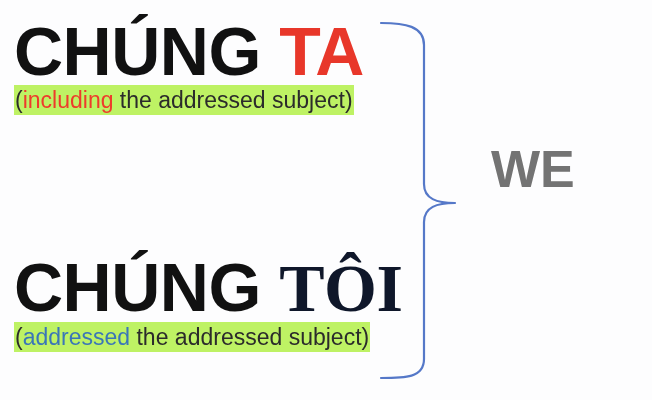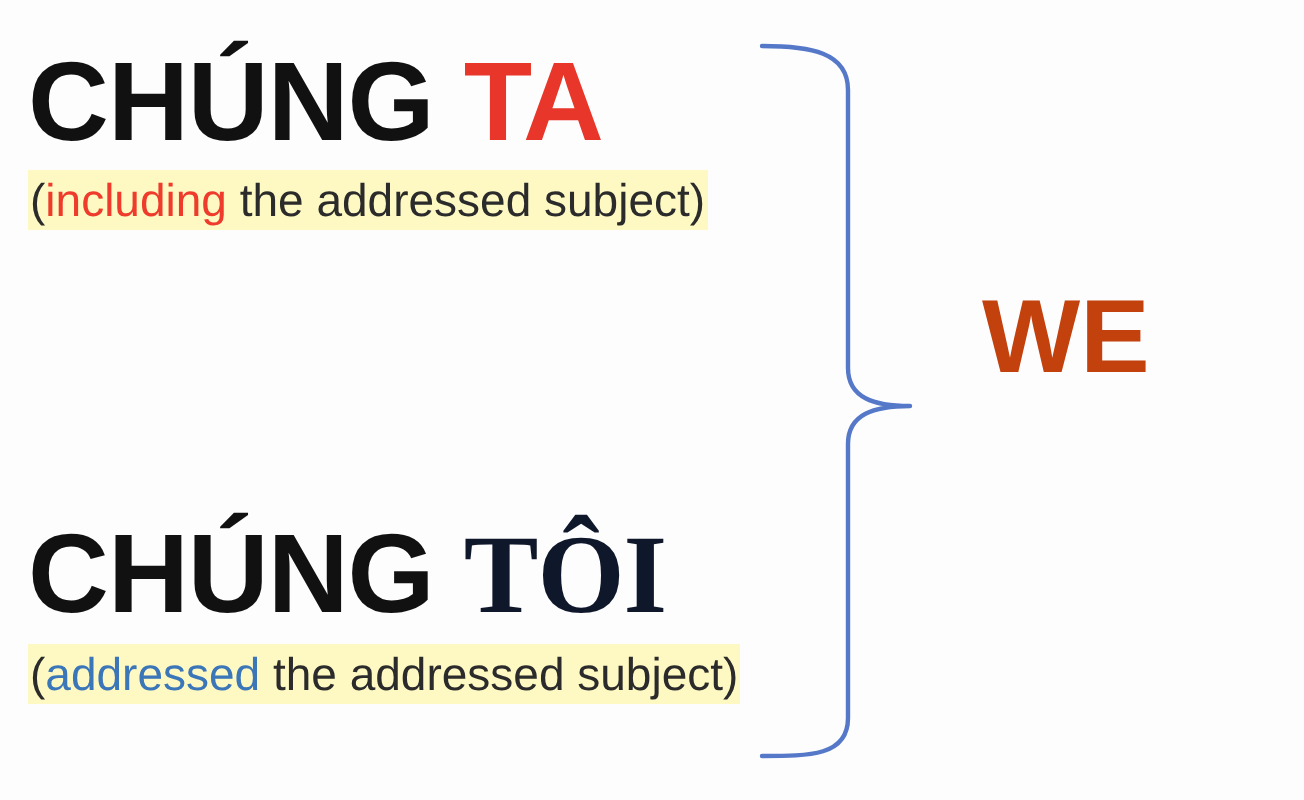--- a/index.html
+++ b/index.html
@@ -24,39 +24,39 @@
   .group {
     position: absolute;
     left: 14px;
   }
   #group-inclusive { top: 22px; }
   #group-exclusive { top: 258px; }
 
   .headline {
     font-family: "Liberation Sans", sans-serif;
     font-weight: bold;
-    font-size: 56px;
+    font-size: 68px;
     line-height: 58px;
     letter-spacing: -0.5px;
     white-space: nowrap;
     margin: 0;
     color: #111111;
   }
   .headline .accent-red { color: #e8372a; }
   .headline .accent-blue { color: #0f172a; font-family: Liberation Serif, serif; }
 
   .subtitle {
     font-family: "Liberation Sans", sans-serif;
     font-weight: normal;
     font-size: 23px;
     line-height: 30px;
     white-space: nowrap;
     margin: 5px 0 0 0;
     color: #2b2b2b;
-    background: #fef9c3;
+    background: #bef264;
     display: inline-block;
     padding: 0 1px;
   }
   .subtitle .accent-red { color: #ee3b2b; }
   .subtitle .accent-blue { color: #3a76b8; }
   .subtitle .paren { color: #2b2b2b; }
 
   
   #brace-wrap {
     position: absolute;
@@ -70,21 +70,21 @@
   
   #we-label {
     position: absolute;
     left: 491px;
     top: 143px;
     font-family: "Liberation Sans", sans-serif;
     font-weight: bold;
     font-size: 52px;
     line-height: 52px;
     letter-spacing: 0px;
-    color: #c2410c;
+    color: #737373;
     white-space: nowrap;
   }
 </style>
 </head>
 <body>
 
 <div id="canvas">
 
   <div class="group" id="group-inclusive">
     <div class="headline"><span>CHÚNG </span><span class="accent-red">TA</span></div>

